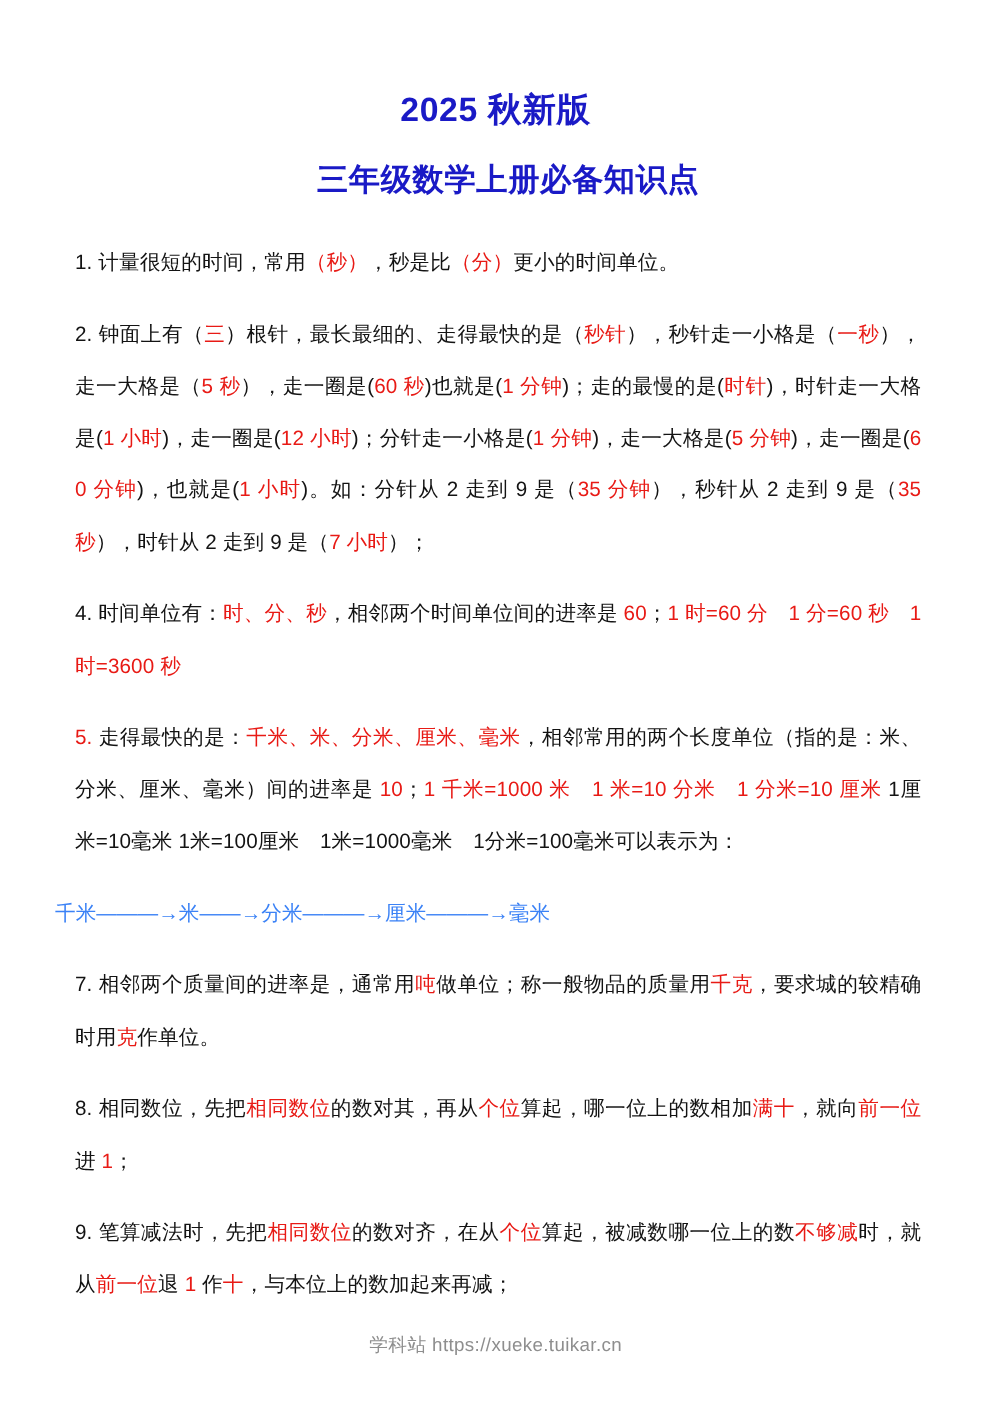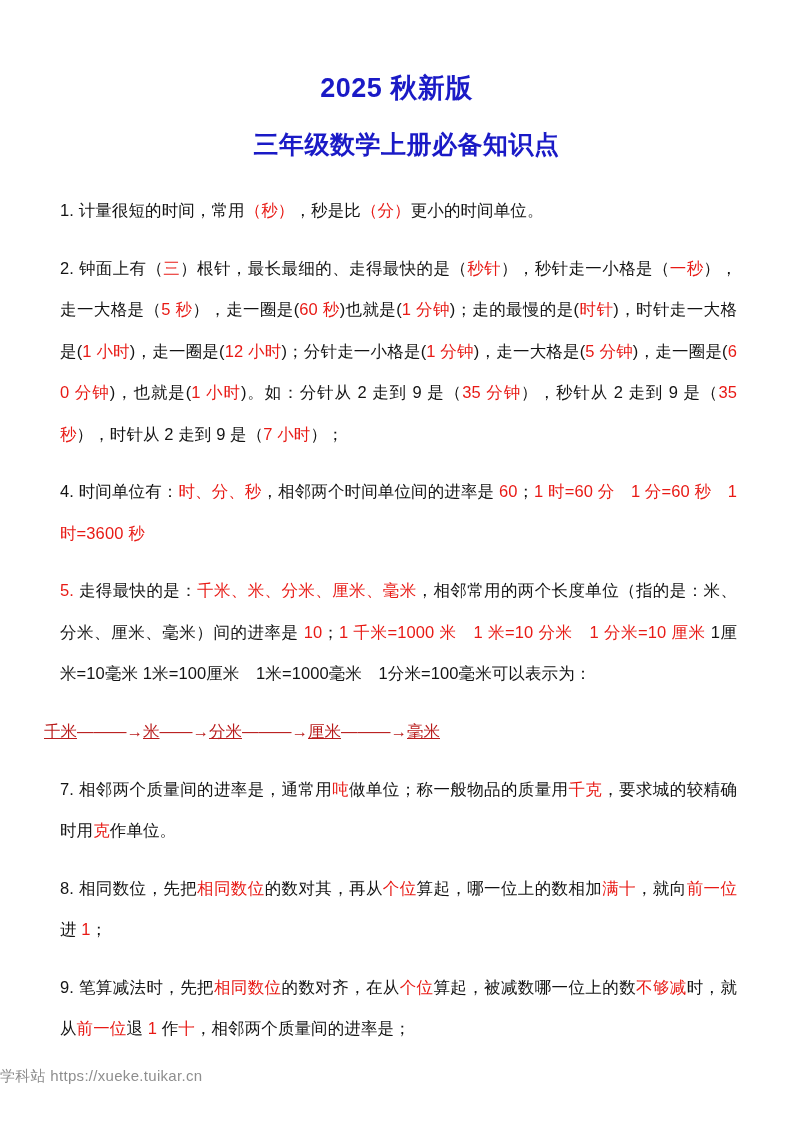--- a/index.html
+++ b/index.html
@@ -55,36 +55,35 @@
     text-justify: inter-character;
     letter-spacing: 0.1px;
     margin: 16px;
     word-break: break-all;
   }
   .r { color: #e81a15; }
   .num-red { color: #e81a15; }
   .arrowline {
     font-size: 16.5px;
     line-height: 41.5px;
-    color: #b91c1c;
+    color: #3b82f6;
     white-space: nowrap;
     letter-spacing: 0px;
-    text-decoration: underline;
   }
   .arrow-seg {
     display: inline-block;
     position: relative;
     vertical-align: middle;
   }
   .footer {
     position: absolute;
     left: 0;
     right: 0;
     bottom: 36px;
-    text-align: left;
+    text-align: center;
     color: #8e8e8e;
     font-size: 15px;
     letter-spacing: 0.3px;
   }
 </style>
 </head>
 <body>
 
 <div class="page">
 
@@ -95,19 +94,19 @@
 
   <div class="content">
     <div id="items-container">
         <p class="para"><span>1.</span><span> 计量很短的时间，常用</span><span class="r">（秒）</span><span>，秒是比</span><span class="r">（分）</span><span>更小的时间单位。</span></p>
         <p class="para"><span>2.</span><span> 钟面上有（</span><span class="r">三</span><span>）根针，最长最细的、走得最快的是（</span><span class="r">秒针</span><span>），秒针走一小格是（</span><span class="r">一秒</span><span>），走一大格是（</span><span class="r">5 秒</span><span>），走一圈是(</span><span class="r">60 秒</span><span>)也就是(</span><span class="r">1 分钟</span><span>)；走的最慢的是(</span><span class="r">时针</span><span>)，时针走一大格是(</span><span class="r">1 小时</span><span>)，走一圈是(</span><span class="r">12 小时</span><span>)；分针走一小格是(</span><span class="r">1 分钟</span><span>)，走一大格是(</span><span class="r">5 分钟</span><span>)，走一圈是(</span><span class="r">60 分钟</span><span>)，也就是(</span><span class="r">1 小时</span><span>)。如：分针从 2 走到 9 是（</span><span class="r">35 分钟</span><span>），秒针从 2 走到 9 是（</span><span class="r">35 秒</span><span>），时针从 2 走到 9 是（</span><span class="r">7 小时</span><span>）；</span></p>
         <p class="para"><span>4.</span><span> 时间单位有：</span><span class="r">时、分、秒</span><span>，相邻两个时间单位间的进率是 </span><span class="r">60</span><span>；</span><span class="r">1 时=60 分　1 分=60 秒　1 时=3600 秒</span></p>
         <p class="para"><span class="num-red">5.</span><span> 走得最快的是：</span><span class="r">千米、米、分米、厘米、毫米</span><span>，相邻常用的两个长度单位（指的是：米、分米、厘米、毫米）间的进率是 </span><span class="r">10</span><span>；</span><span class="r">1 千米=1000 米　1 米=10 分米　1 分米=10 厘米</span><span> 1厘米=10毫米 1米=100厘米　1米=1000毫米　1分米=100毫米可以表示为：</span></p>
         <div class="arrowline"><span>千米</span><span class="arrow-seg">———→</span><span>米</span><span class="arrow-seg"> ——→</span><span>分米</span><span class="arrow-seg">———→</span><span>厘米</span><span class="arrow-seg">———→</span><span>毫米</span></div>
         <p class="para"><span>7.</span><span> 相邻两个质量间的进率是，通常用</span><span class="r">吨</span><span>做单位；称一般物品的质量用</span><span class="r">千克</span><span>，要求城的较精确时用</span><span class="r">克</span><span>作单位。</span></p>
         <p class="para"><span>8.</span><span> 相同数位，先把</span><span class="r">相同数位</span><span>的数对其，再从</span><span class="r">个位</span><span>算起，哪一位上的数相加</span><span class="r">满十</span><span>，就向</span><span class="r">前一位</span><span>进 </span><span class="r">1</span><span>；</span></p>
-        <p class="para"><span>9.</span><span> 笔算减法时，先把</span><span class="r">相同数位</span><span>的数对齐，在从</span><span class="r">个位</span><span>算起，被减数哪一位上的数</span><span class="r">不够减</span><span>时，就从</span><span class="r">前一位</span><span>退 </span><span class="r">1</span><span> 作</span><span class="r">十</span><span>，相邻两个质量间的进率是；</span></p>
+        <p class="para"><span>9.</span><span> 笔算减法时，先把</span><span class="r">相同数位</span><span>的数对齐，在从</span><span class="r">个位</span><span>算起，被减数哪一位上的数</span><span class="r">不够减</span><span>时，就从</span><span class="r">前一位</span><span>退 </span><span class="r">1</span><span> 作</span><span class="r">十</span><span>，与本位上的数加起来再减；</span></p>
       </div>
   </div>
 
   <div class="footer">学科站 https://xueke.tuikar.cn</div>
 
 </div>
 
 </body></html>

